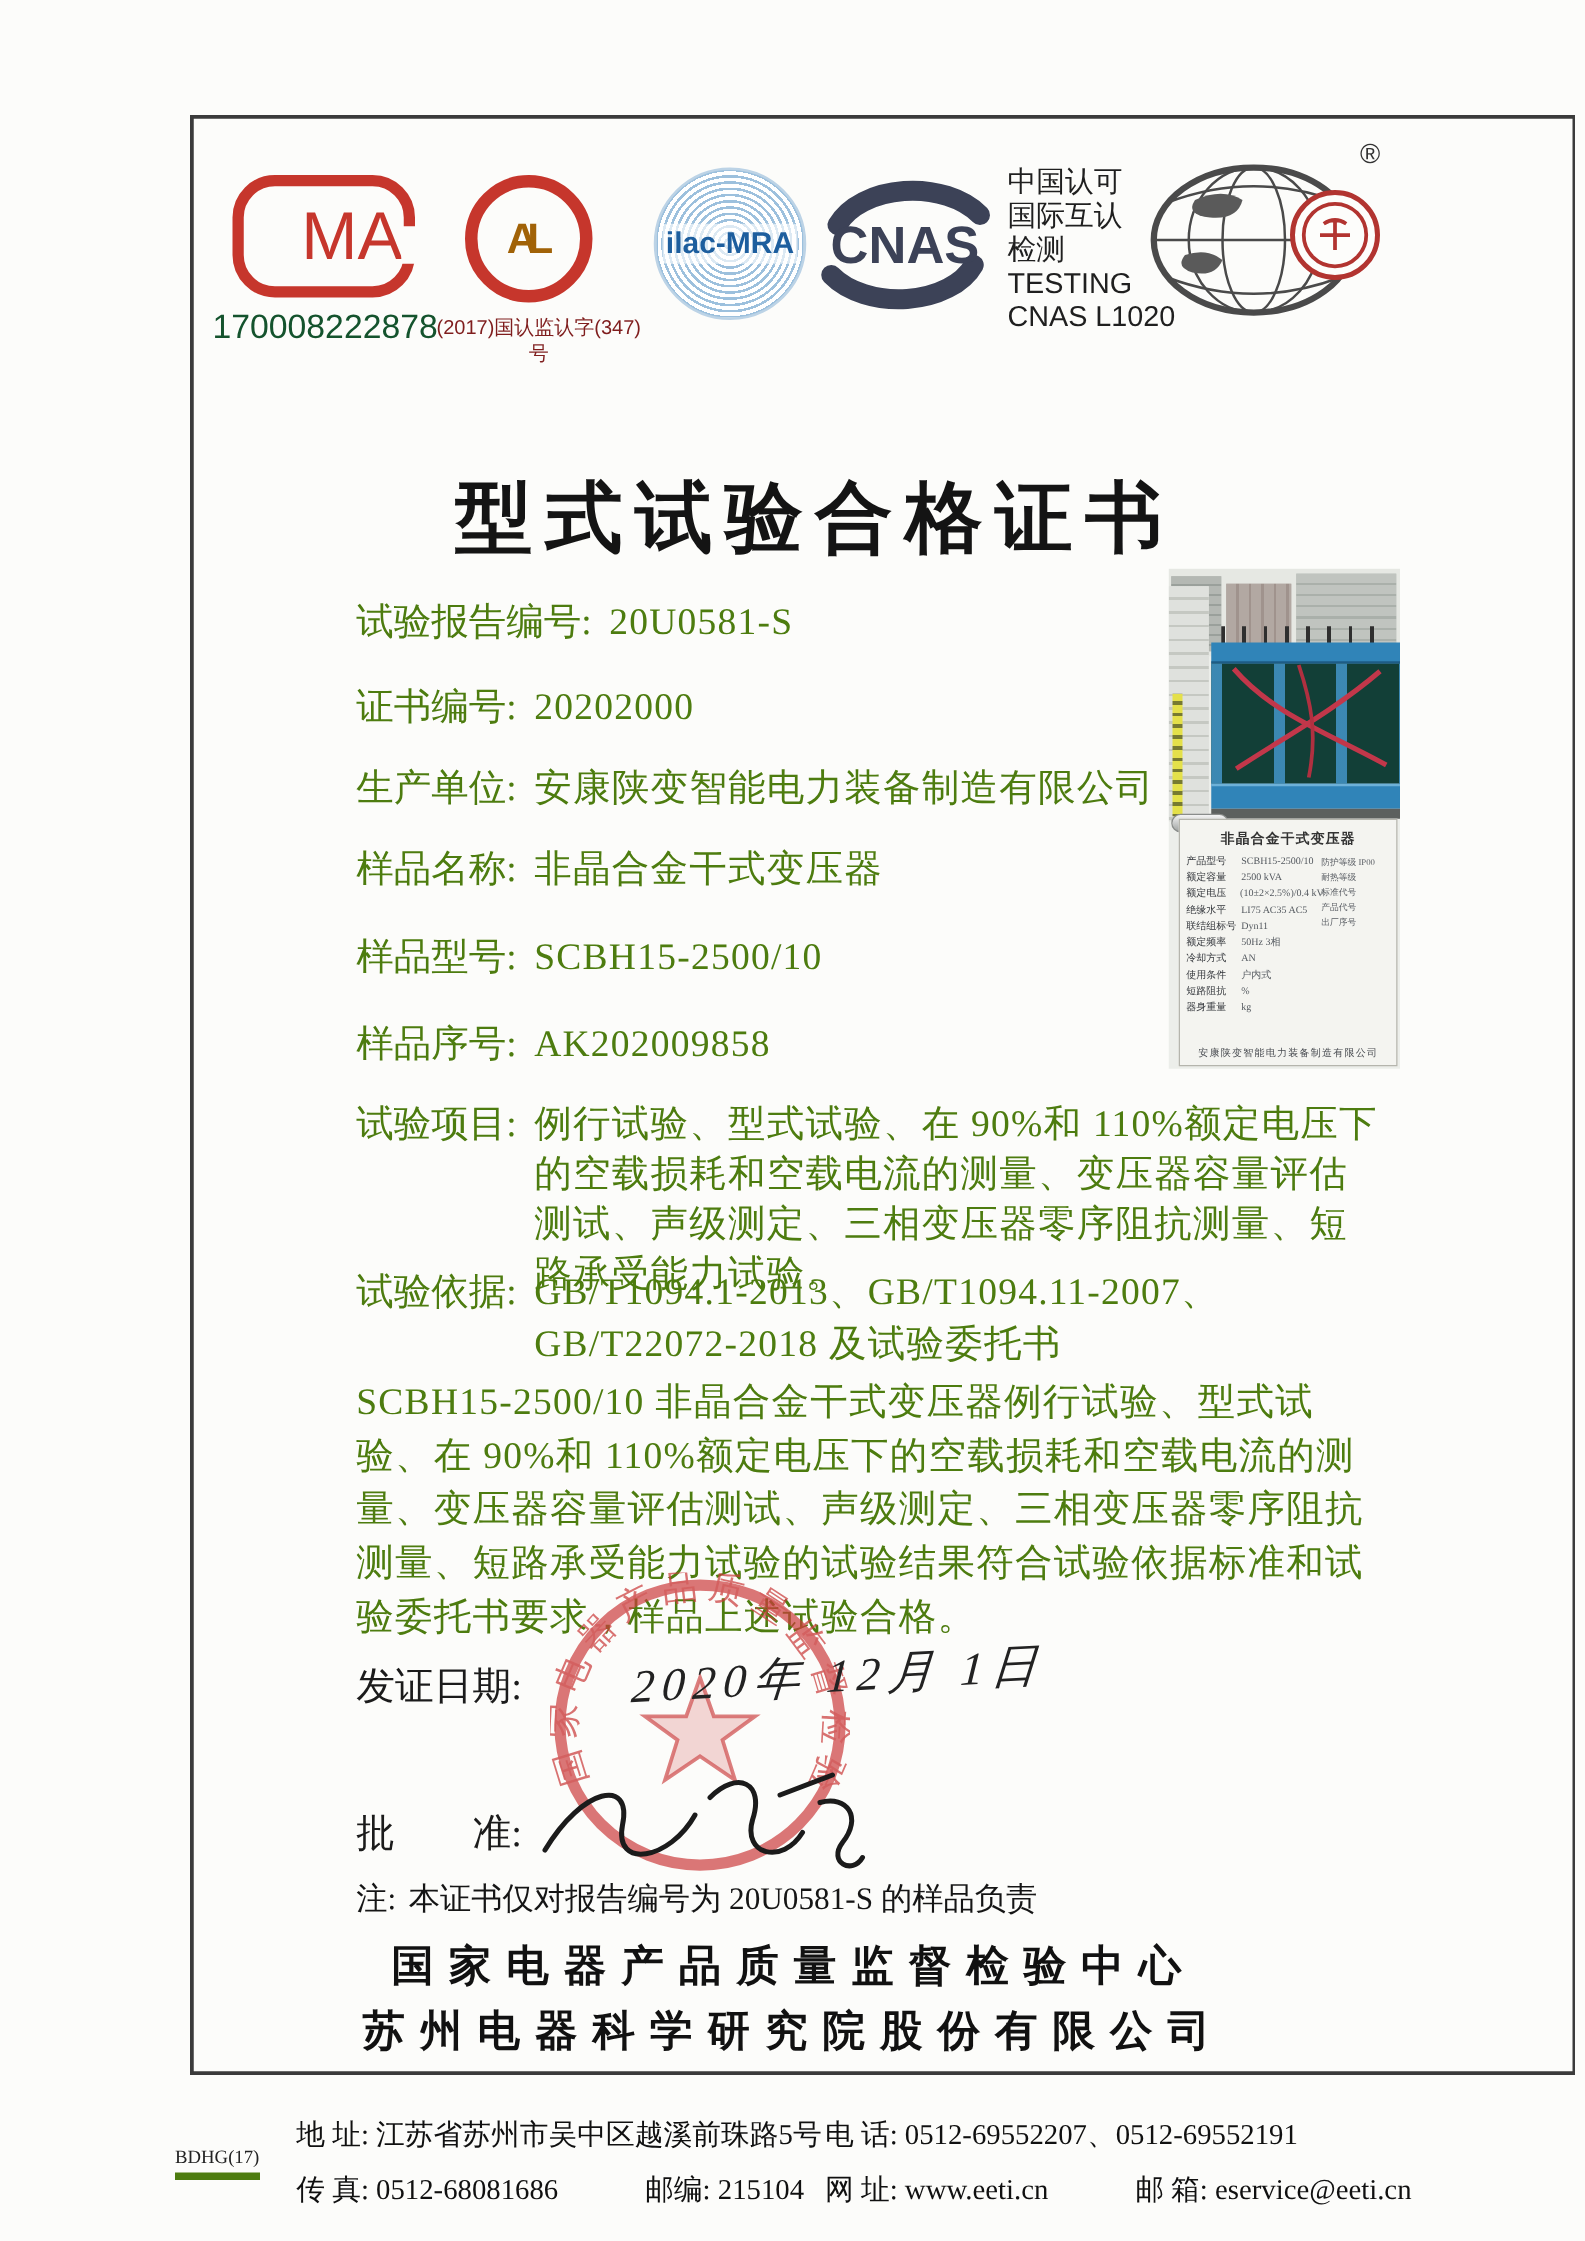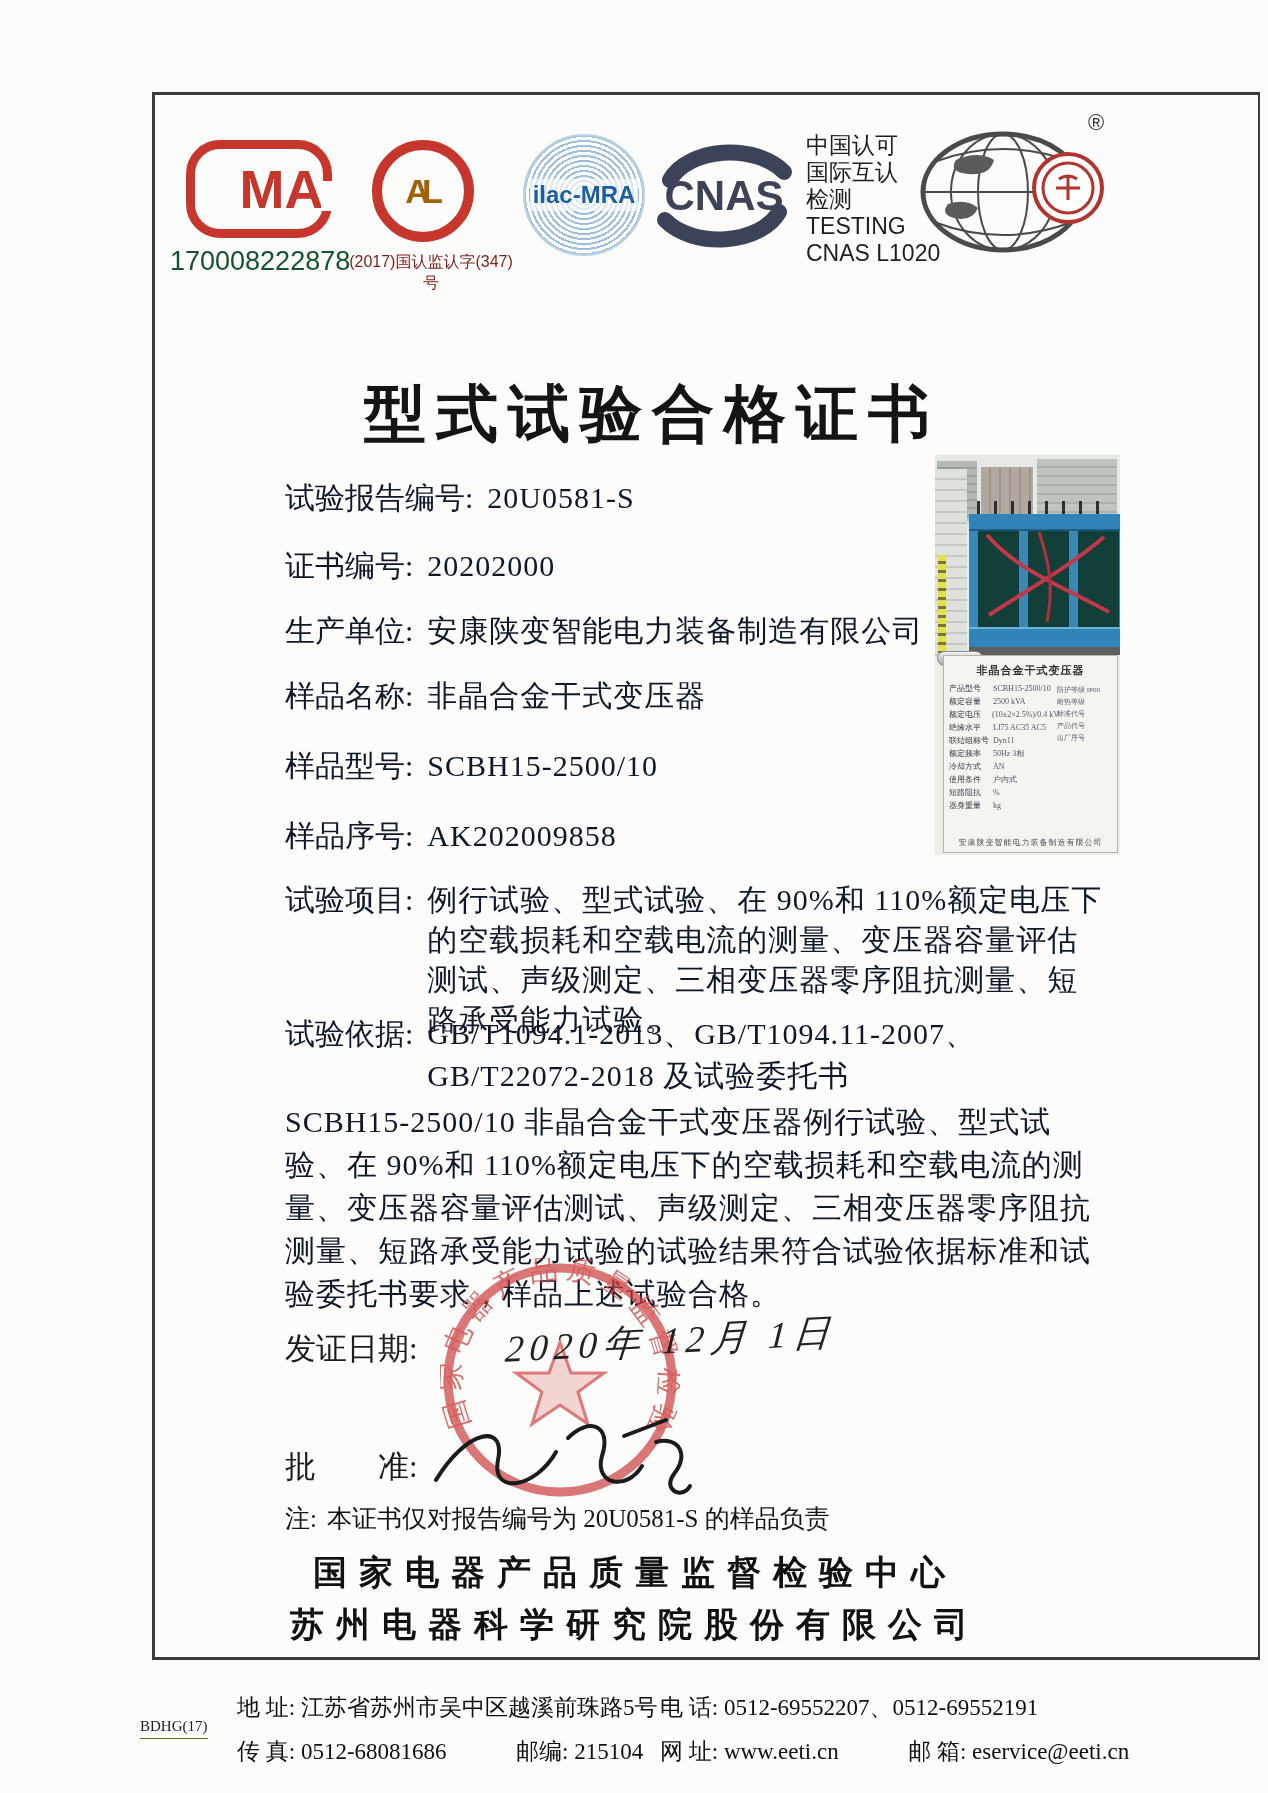--- a/index.html
+++ b/index.html
@@ -11,21 +11,21 @@
 
   
   .frame{position:absolute;left:152px;top:92px;width:1108px;height:1568px;
          border:3px solid #3b3b3b;border-right-width:2px;box-sizing:border-box;}
 
   
   .cma-logo{position:absolute;left:186px;top:140px;width:146px;height:98px;
             border:9px solid #c6362c;border-radius:34px;box-sizing:border-box;}
   .cma-gap{position:absolute;right:-11px;top:32px;width:13px;height:30px;background:#fcfcfa;}
   .cma-ma{position:absolute;inset:0;display:flex;align-items:center;justify-content:center;
-          font-family:"Liberation Sans",sans-serif;font-weight:bold;font-size:54px;color:#c6362c;padding-left:45px;}
+          font-family:"Liberation Sans",sans-serif;font-weight:normal;font-size:54px;color:#c6362c;padding-left:45px;}
   .cma-number{position:absolute;left:170px;top:246px;width:180px;text-align:center;
               color:#14532d;font-size:27px;font-family:"Liberation Sans",sans-serif;}
   .al-logo{position:absolute;left:372px;top:140px;width:102px;height:102px;border:10px solid #c6362c;
            border-radius:50%;box-sizing:border-box;display:flex;align-items:center;justify-content:center;}
   .al-letters{font-family:"Liberation Sans",sans-serif;font-weight:bold;font-size:34px;
               letter-spacing:-8px;color:#a16207;padding-right:6px;}
   .al-caption{position:absolute;left:346px;top:252px;width:170px;text-align:center;
               color:#7f1d1d;font-size:16px;font-family:"Liberation Sans",sans-serif;}
   .ilac-logo{position:absolute;left:523px;top:134px;width:122px;height:122px;border-radius:50%;
              background:repeating-radial-gradient(circle at 50% 50%,#ffffff 0 3px,#9cc0dd 3px 5px);
@@ -38,21 +38,21 @@
   .globe-logo{position:absolute;left:918px;top:126px;}
   .registered{position:absolute;left:1088px;top:110px;font-size:22px;color:#333;
               font-family:"Liberation Sans",sans-serif;}
 
   
   .title{position:absolute;left:152px;top:330px;width:1000px;text-align:center;
          font-family:"Liberation Sans","DejaVu Sans",sans-serif;font-weight:800;
          font-size:62px;letter-spacing:10px;color:#141414;}
 
   
-  .field{position:absolute;left:285px;width:824px;display:flex;font-size:30px;line-height:42px;color:#0f172a;}
+  .field{position:absolute;left:285px;width:824px;display:flex;font-size:30px;line-height:42px;color:#4d7c0f;}
   .flabel{white-space:nowrap;margin-right:14px;}
   .fvalue{flex:1;letter-spacing:1px;}
 
   
   .issue-row{position:absolute;left:285px;display:flex;font-size:31px;color:#1b1b1b;}
   .issue-value{margin-left:70px;}
   .hand-date{position:absolute;left:505px;top:1316px;font-size:37px;color:#222;
              transform:rotate(-3deg) skewX(-7deg);font-style:italic;letter-spacing:6px;z-index:7;}
   .note-row{position:absolute;left:285px;top:1502px;display:flex;font-size:25px;color:#151515;}
   .note-row .flabel{margin-right:10px;}
@@ -99,21 +99,21 @@
   .np-row{display:flex;font-size:8px;line-height:13px;color:#3f4145;white-space:nowrap;}
   .np-k{width:44px;color:#33363b;}
   .np-v{color:#555a60;}
   .np-right{position:absolute;right:2px;top:28px;width:58px;font-size:7px;line-height:12px;color:#5a5e64;}
   .plate-company{position:absolute;bottom:4px;left:0;width:100%;text-align:center;font-size:8px;
                  color:#4a4d52;letter-spacing:1px;}
 
   
   .footer-item{position:absolute;font-size:23px;color:#101010;white-space:nowrap;}
   .form-code{position:absolute;left:140px;top:1718px;font-size:15px;color:#222;
-             border-bottom:1px solid #4d7c0f;padding-bottom:3px;}
+             border-bottom:6px solid #4d7c0f;padding-bottom:3px;}
   .gap-lg{display:inline-block;width:58px;}
 </style>
 </head>
 <body>
 
 <div class="page">
 
   <div class="frame"></div>
 
   <div class="cma-logo">

